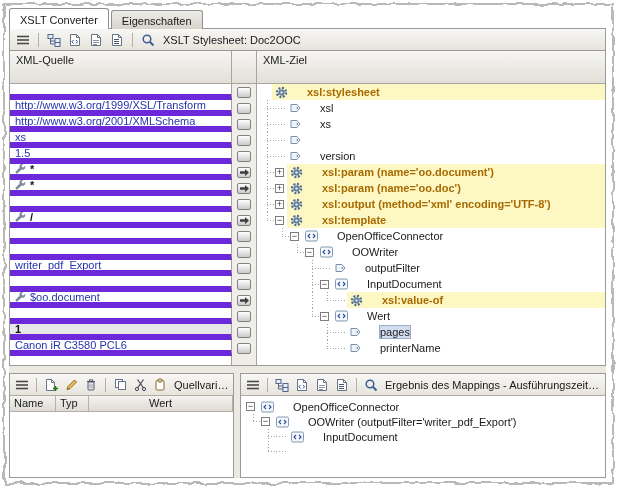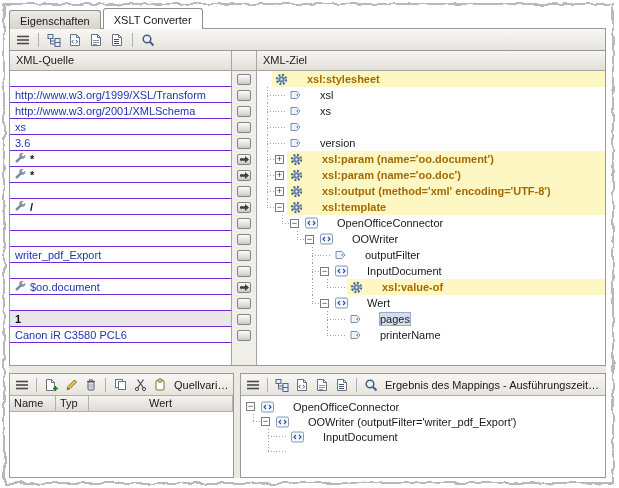--- a/index.html
+++ b/index.html
@@ -16,28 +16,28 @@
 
   
   .tb{position:absolute;left:0;right:0;top:20px;height:23px;background:linear-gradient(#f8f7f4,#e7e4dd);border:1px solid #9a9a9a;display:flex;align-items:center;padding:0 4px;gap:3px;z-index:1;}
   .icon-btn{width:18px;height:17px;display:inline-flex;align-items:center;justify-content:center;flex:none;}
   .tb-sep{width:1px;height:14px;background:#b3b0a8;margin:0 3px;flex:none;}
   .tb-label{margin-left:3px;white-space:nowrap;overflow:hidden;text-overflow:ellipsis;min-width:0;}
   .icon{display:inline-flex;align-items:center;justify-content:center;flex:none;}
 
   
   .main{position:absolute;left:0;right:0;top:42px;height:316px;border:1px solid #9a9a9a;background:#fff;display:flex;flex-direction:column;}
-  .panel-headers{height:20px;display:flex;border-bottom:1px solid #a8a5a0;background:linear-gradient(#f7f6f3,#e2dfd8);flex:none;}
+  .panel-headers{height:33px;display:flex;border-bottom:1px solid #a8a5a0;background:linear-gradient(#f7f6f3,#e2dfd8);flex:none;}
   .ph-left{width:222px;border-right:1px solid #a8a5a0;padding:3px 6px;}
   .ph-mid{width:25px;border-right:1px solid #a8a5a0;}
   .ph-right{flex:1;padding:3px 6px;}
   .rowsc{flex:1;display:flex;flex-direction:column;overflow:hidden;}
   .map-row{height:16px;display:flex;flex:none;}
   .map-row.fill{flex:1;height:auto;}
-  .cell-left{width:222px;border-right:1px solid #a8a5a0;border-bottom:1px solid #6d28d9;display:flex;align-items:center;padding:0 5px;gap:4px;overflow:hidden;white-space:nowrap;}
+  .cell-left{width:222px;border-right:1px solid #a8a5a0;border-bottom:6px solid #6d28d9;display:flex;align-items:center;padding:0 5px;gap:4px;overflow:hidden;white-space:nowrap;}
   .cell-left.sel{background:#e7e7e7;}
   .map-row.fill .cell-left{border-bottom:none;}
   .cell-mid{width:25px;border-right:1px solid #a8a5a0;background:#f0eee8;display:flex;align-items:center;justify-content:center;}
   .cell-right{flex:1;overflow:hidden;}
   .t-value{color:var(--value-text,#2433ae);}
   .t-expr{color:#111;font-weight:bold;}
   .mapbtn{width:14px;height:11px;border:1px solid #828282;border-radius:2px;background:linear-gradient(#ffffff,#c9c9c9);display:inline-flex;align-items:center;justify-content:center;}
 
   
   .tree-row{display:flex;align-items:stretch;height:16px;padding-left:3px;}
@@ -78,22 +78,22 @@
     <feTurbulence type="fractalNoise" baseFrequency="0.09" numOctaves="2" result="n"></feTurbulence>
     <feDisplacementMap in="SourceGraphic" in2="n" scale="6"></feDisplacementMap>
   </filter>
 </svg>
 
 <div class="app">
   <div class="torn"></div>
   <div class="win">
 
     <div class="tabs" id="tabs">
+        <div class="tab active">XSLT Converter</div>
         <div class="tab">Eigenschaften</div>
-        <div class="tab active">XSLT Converter</div>
       </div>
 
     <div class="tb" id="top-toolbar">
         <span class="icon-btn">
           <svg width="14" height="12">
             <g stroke="#4a4a4a" stroke-width="1.6">
               <line x1="1" y1="2.5" x2="13" y2="2.5"></line>
               <line x1="1" y1="6" x2="13" y2="6"></line>
               <line x1="1" y1="9.5" x2="13" y2="9.5"></line>
             </g>
@@ -131,20 +131,21 @@
             <path d="M3 6.5h5M3 8.5h5M3 10.5h5" stroke="#4a5568"></path>
           </svg>
         </span>
         <span class="tb-sep"></span>
         <span class="icon-btn">
           <svg width="14" height="14">
             <circle cx="6" cy="6" r="3.8" fill="none" stroke="#3c5f93" stroke-width="1.5"></circle>
             <line x1="8.8" y1="8.8" x2="12.5" y2="12.5" stroke="#3c5f93" stroke-width="2"></line>
           </svg>
         </span>
+        <span class="tb-label">XSLT Stylesheet: Doc2OOC</span>
       </div>
 
     <div class="main">
       <div class="panel-headers">
         <div class="ph-left">
           <span>XML-Quelle</span>
         </div>
         <div class="ph-mid"></div>
         <div class="ph-right">
           <span>XML-Ziel</span>
@@ -227,21 +228,21 @@
                   <svg width="11" height="10">
                     <path d="M1 1.5h6L10 5 7 8.5H1z" fill="#eef4fa" stroke="#7b90a8"></path>
                     <circle cx="7.3" cy="5" r="0.9" fill="#7b90a8"></circle>
                   </svg>
                 </span>
               </span>
             </div>
           </div>
           <div class="map-row">
             <div class="cell-left">
-              <span class="t-value">3.6</span>
+              <span class="t-value">1.5</span>
             </div>
             <div class="cell-mid">
               <span class="mapbtn"></span>
             </div>
             <div class="cell-right tree-row">
               <span class="sp elbow cont"></span>
               <span class="slot stub"></span>
               <span class="band">
                 <span class="icon">
                   <svg width="11" height="10">

